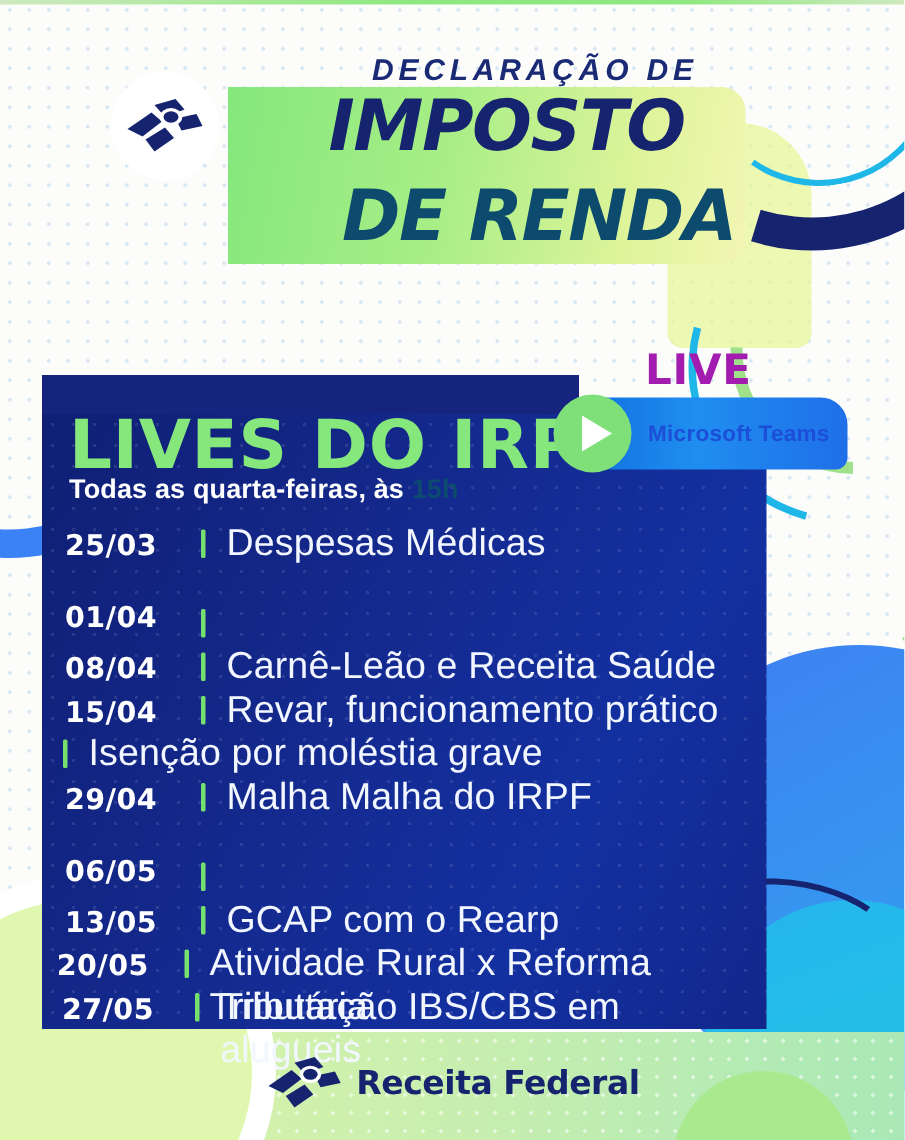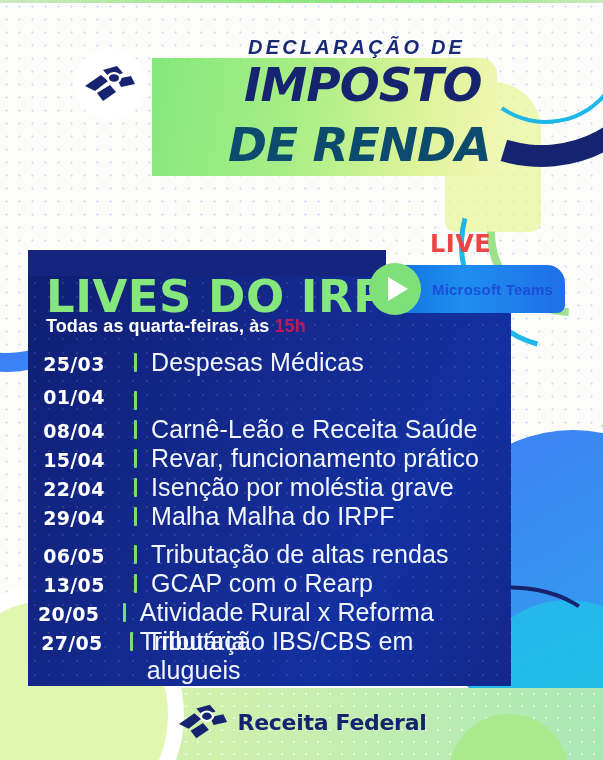--- a/index.html
+++ b/index.html
@@ -70,21 +70,21 @@
   .y26{position:absolute;left:2px;top:78px;font-size:112px;font-weight:800;color:#16246f;
       letter-spacing:-6px;line-height:1;font-family:"DejaVu Sans",sans-serif;}
   .rf-circle{position:absolute;left:74px;top:48px;width:72px;height:72px;background:#fff;
       border-radius:50%;z-index:3;display:flex;align-items:center;justify-content:center;}
 
   .green-band{position:absolute;left:152px;top:58px;width:345px;height:118px;z-index:3;
       background:linear-gradient(100deg,#84e87c 0%,#a8ee86 42%,#dff49a 78%,#f2f6b4 100%);
       border-radius:0 16px 16px 0;}
   .declaracao{position:absolute;left:248px;top:36px;z-index:6;font-size:20px;font-weight:700;
       font-style:italic;letter-spacing:3.2px;color:#1a2a75;}
-  .imposto{position:absolute;left:244px;top:62px;z-index:6;font-size:47px;font-weight:800;
+  .imposto{position:absolute;left:219px;top:62px;z-index:6;font-size:47px;font-weight:800;
       font-style:italic;color:#16246f;letter-spacing:-1px;line-height:.96;
       font-family:"DejaVu Sans",sans-serif;}
   .renda{position:absolute;left:228px;top:122px;z-index:6;font-size:47px;font-weight:800;
       font-style:italic;color:#0c4a6e;letter-spacing:-1px;line-height:.96;
       font-family:"DejaVu Sans",sans-serif;}
 
   
   .panel-top{position:absolute;left:28px;top:250px;width:358px;height:32px;
       background:#15257f;z-index:7;}
   .panel-main{position:absolute;left:28px;top:276px;width:483px;height:410px;
@@ -92,40 +92,40 @@
       z-index:7;}
   .panel-dots{position:absolute;inset:0;
       background-image:radial-gradient(rgba(255,255,255,.10) 1.1px,transparent 1.2px);
       background-size:14px 14px;}
 
   .lives-title{position:absolute;left:46px;top:274px;z-index:9;color:#86e87c;
       font-size:45px;font-weight:800;letter-spacing:.5px;line-height:1;
       font-family:"DejaVu Sans",sans-serif;}
   .lives-sub{position:absolute;left:46px;top:316px;z-index:9;color:#ffffff;
       font-size:18px;font-weight:700;letter-spacing:.1px;}
-  .lives-sub .hh{color:#be185d;}
-
-  
-  .live-word{position:absolute;left:430px;top:230px;z-index:9;color:#ef4444;
-      font-size:24px;font-weight:800;letter-spacing:.5px;font-family:"DejaVu Sans",sans-serif;}
+  .lives-sub .hh{color:#0c4a6e;}
+
+  
+  .live-word{position:absolute;left:430px;top:230px;z-index:9;color:#a21caf;
+      font-size:28px;font-weight:800;letter-spacing:.5px;font-family:"DejaVu Sans",sans-serif;}
   .teams-pill{position:absolute;left:390px;top:265px;width:175px;height:48px;z-index:9;
       background:linear-gradient(90deg,#1170e0 0%,#1f8ef0 42%,#1f6fe8 100%);
       border-radius:8px 18px 8px 18px;}
   .teams-label{position:absolute;left:432px;top:281px;z-index:11;color:#1d4ed8;
       font-size:15px;font-weight:600;letter-spacing:.2px;}
   .play-circle{position:absolute;left:369px;top:263px;width:52px;height:52px;z-index:10;
       background:#7fe07a;border-radius:50%;}
   .play-tri{position:absolute;left:388px;top:277px;z-index:11;width:0;height:0;
       border-left:20px solid #ffffff;border-top:12px solid transparent;
       border-bottom:12px solid transparent;}
 
   
   .sched{position:absolute;left:28px;top:348px;width:470px;z-index:9;}
   .row{display:flex;align-items:baseline;height:29px;}
-  .row.gap{margin-top:9px;}
+  .row.gap{margin-top:24px;}
   .date{width:92px;text-align:center;color:#ffffff;font-size:19px;font-weight:700;
       letter-spacing:.3px;font-family:"DejaVu Sans",sans-serif;}
   .bar{width:3px;height:19px;background:#76e06e;margin:0 14px;align-self:center;
       border-radius:1px;}
   .topic{color:#f2f6ff;font-size:25px;font-weight:400;letter-spacing:.1px;}
 
   
   .footer{position:absolute;left:0;bottom:0;width:603px;height:72px;z-index:5;
       background:linear-gradient(95deg,#dff5a8 0%,#c6eeb0 55%,#a9e8b6 100%);}
   .footer-dots{position:absolute;inset:0;
@@ -203,33 +203,31 @@
         <div class="date">08/04</div>
         <div class="bar"></div>
         <div class="topic">Carnê-Leão e Receita Saúde</div>
       </div>
       <div class="row">
         <div class="date">15/04</div>
         <div class="bar"></div>
         <div class="topic">Revar, funcionamento prático</div>
       </div>
       <div class="row">
-        <div class="date">22/04</div>
         <div class="bar"></div>
         <div class="topic">Isenção por moléstia grave</div>
       </div>
       <div class="row">
         <div class="date">29/04</div>
         <div class="bar"></div>
         <div class="topic">Malha Malha do IRPF</div>
       </div>
       <div class="row gap">
         <div class="date">06/05</div>
         <div class="bar"></div>
-        <div class="topic">Tributação de altas rendas</div>
       </div>
       <div class="row">
         <div class="date">13/05</div>
         <div class="bar"></div>
         <div class="topic">GCAP com o Rearp</div>
       </div>
       <div class="row">
         <div class="date">20/05</div>
         <div class="bar"></div>
         <div class="topic">Atividade Rural x Reforma Tributária</div>

